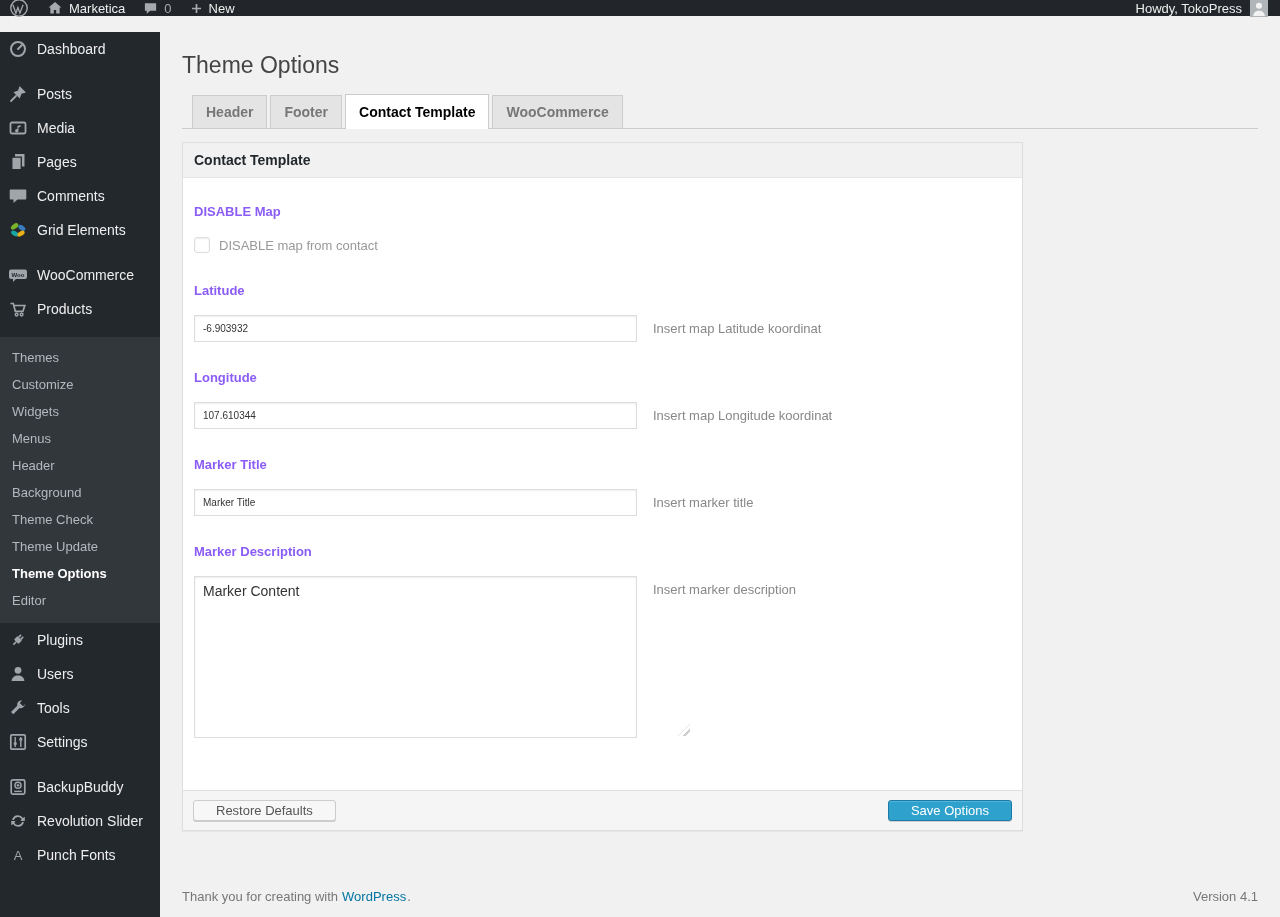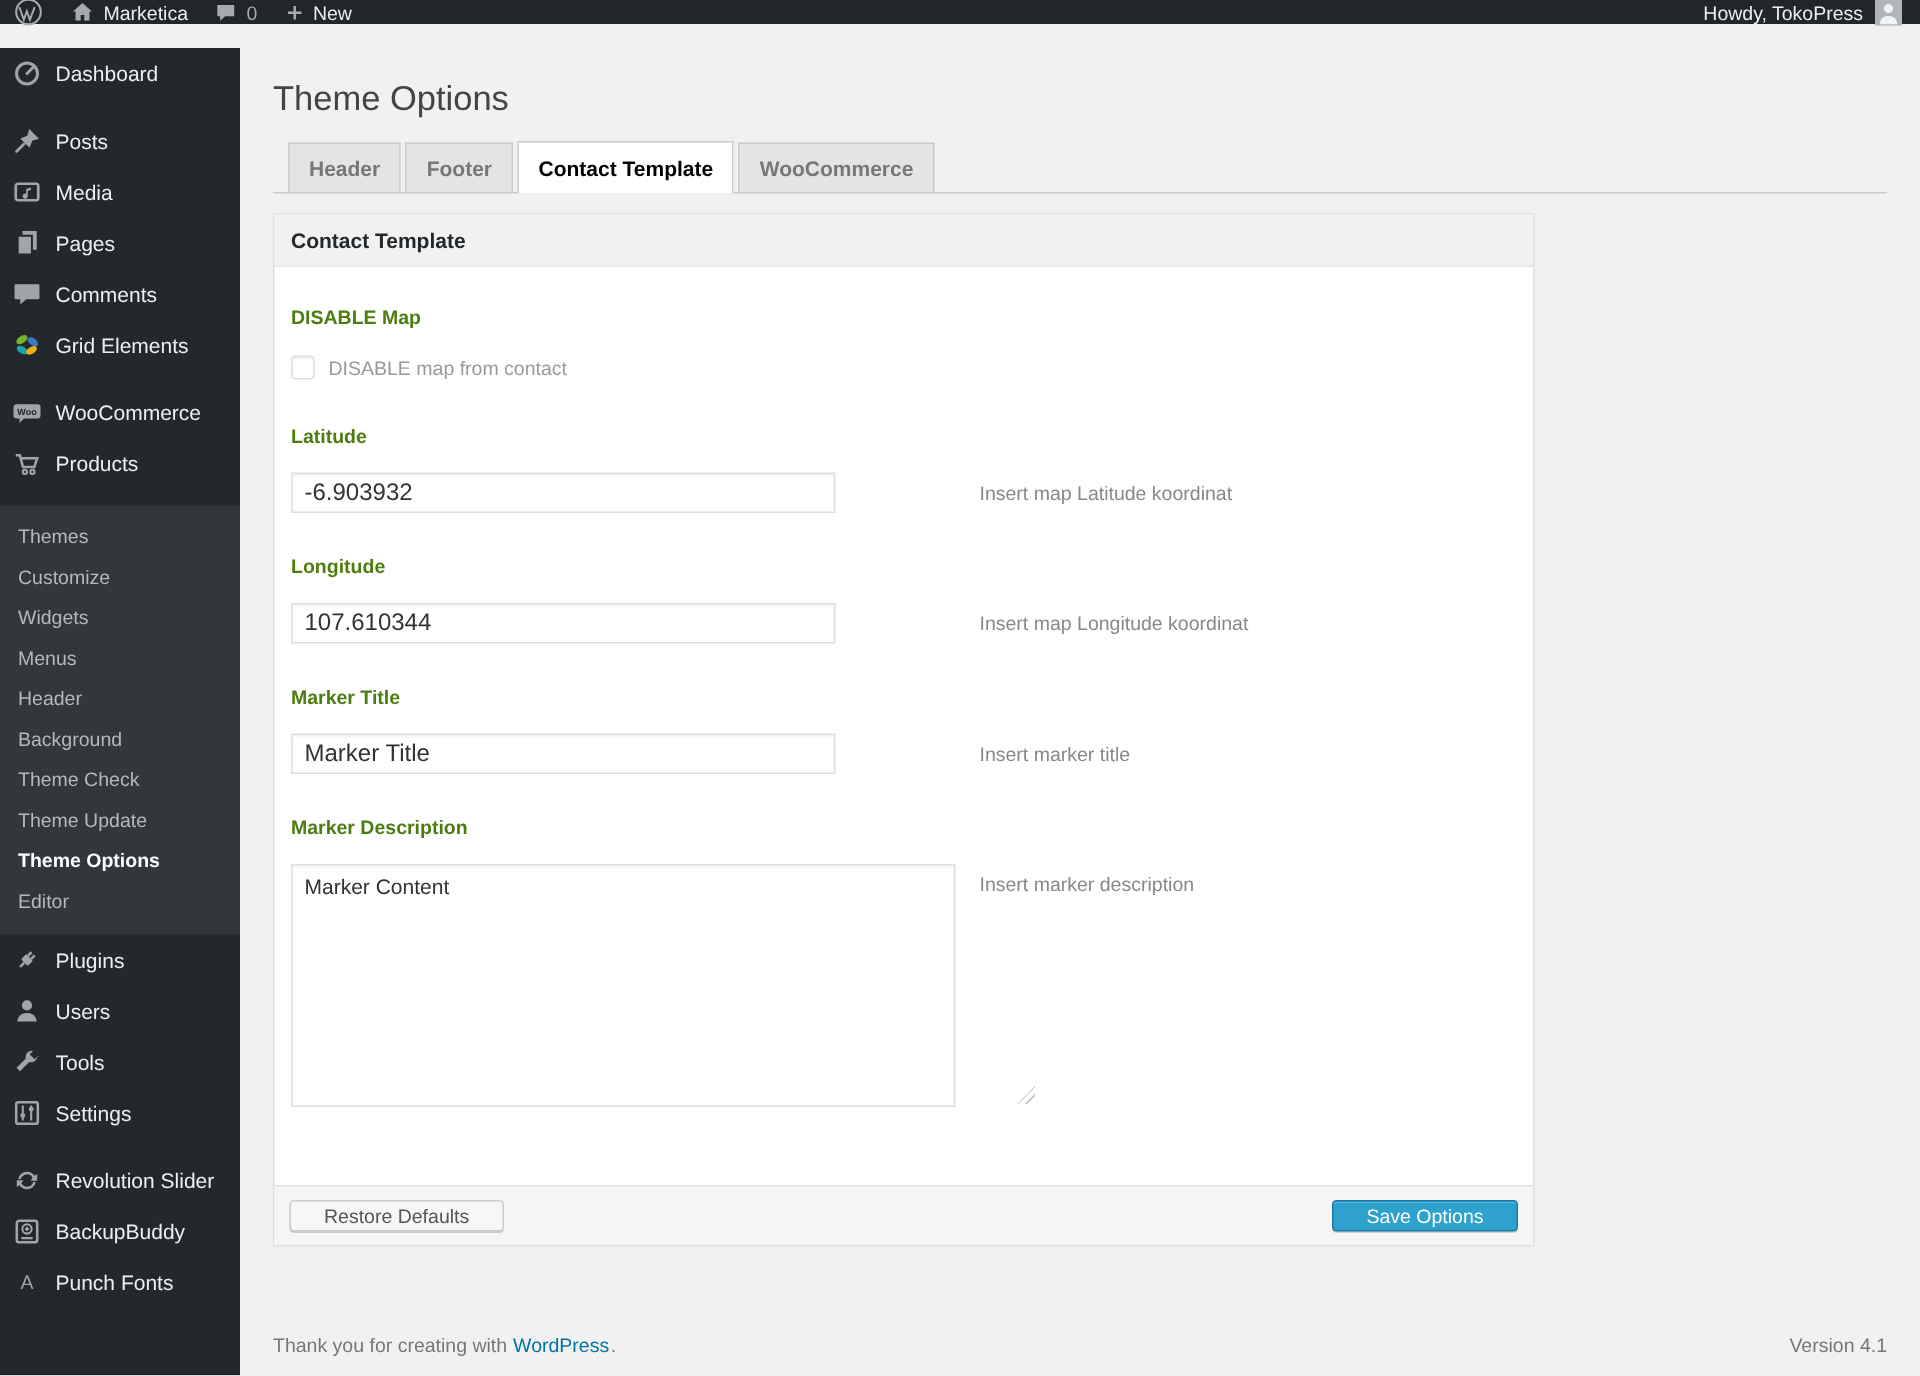--- a/index.html
+++ b/index.html
@@ -39,29 +39,29 @@
   .tab { background:#e4e4e4; border:1px solid #ccc; border-bottom:none; color:#777; font-size:14px;
     font-weight:600; height:33px; line-height:32px; padding:0 13px; margin-right:3px; cursor:pointer; }
   .tab.active { background:#fff; color:#000; font-weight:700; height:35px; line-height:34px;
     margin-bottom:-1px; position:relative; z-index:2; }
 
   .panel { margin-top:13px; width:841px; background:#fff; border:1px solid #dedede; box-shadow:0 1px 1px rgba(0,0,0,.04); }
   .panel-header { background:#f1f1f1; border-bottom:1px solid #e5e5e5; padding:10px 11px;
     font-size:14px; font-weight:700; color:#23282d; line-height:14px; }
   .panel-body { padding:27px 11px 52px; }
 
-  .field-label { font-size:13px; font-weight:700; color:#4d7c0f; line-height:13px; margin-bottom:18px; }
+  .field-label { font-size:13px; font-weight:700; color:#8b5cf6; line-height:13px; margin-bottom:18px; }
   .check-row { display:flex; align-items:center; gap:9px; height:18px; margin-bottom:30px; }
   .checkbox { appearance:none; -webkit-appearance:none; width:16px; height:16px; background:#fff;
     border:1px solid #ddd; border-radius:3px; box-shadow:inset 0 1px 2px rgba(0,0,0,.08); cursor:pointer; }
   .check-label { font-size:13px; color:#999; cursor:pointer; }
 
   .input-row { position:relative; margin-bottom:29px; }
-  .text-input { width:363px; height:27px; border:1px solid #ddd; border-radius:0; background:#fff;
-    padding:3px 8px; font-size:16px; color:#333; font-family:"Liberation Sans", sans-serif;
+  .text-input { width:443px; height:27px; border:1px solid #ddd; border-radius:0; background:#fff;
+    padding:3px 8px; font-size:10px; color:#333; font-family:"Liberation Sans", sans-serif;
     box-shadow:inset 0 1px 2px rgba(0,0,0,.07); outline:none; display:block; }
   .hint { position:absolute; left:459px; top:6px; font-size:13px; color:#888; white-space:nowrap; }
   .ta-wrap { position:relative; width:498px; }
   .textarea { width:443px; height:162px; border:1px solid #ddd; border-radius:0; background:#fff;
     padding:6px 8px; font-size:14px; color:#333; font-family:"Liberation Sans", sans-serif;
     box-shadow:inset 0 1px 2px rgba(0,0,0,.07); outline:none; resize:none; display:block; }
   .resize-grip { position:absolute; right:2px; bottom:2px; width:12px; height:12px;
     background:repeating-linear-gradient(135deg, transparent 0 3px, #ccc 3px 4.5px);
     clip-path:polygon(100% 0, 100% 100%, 0 100%); cursor:nwse-resize; }
 
@@ -260,36 +260,36 @@
             <rect x="5.7" y="10.4" width="3" height="2.4" fill="currentColor"></rect>
             <rect x="11.3" y="6.2" width="3" height="2.4" fill="currentColor"></rect>
           </svg>
         </span>
       <span>Settings</span>
     </div>
     <div class="menu-sep"></div>
     <div class="menu-item">
       <span class="mi">
           <svg width="20" height="20" viewBox="0 0 20 20">
-            <path fill="currentColor" d="M10 4.2a6 6 0 0 1 5 2.7l1.8-1.2v4.4h-4.4l1.3-1.9A4.2 4.2 0 0 0 5.9 9H4.1A6 6 0 0 1 10 4.2z"></path>
-            <path fill="currentColor" d="M10 15.8a6 6 0 0 1-5-2.7l-1.8 1.2V9.9h4.4l-1.3 1.9a4.2 4.2 0 0 0 7.8-.8h1.8a6 6 0 0 1-5.9 4.8z"></path>
-          </svg>
-        </span>
-      <span>Revolution Slider</span>
-    </div>
-    <div class="menu-item">
-      <span class="mi">
-          <svg width="20" height="20" viewBox="0 0 20 20">
             <rect x="3.2" y="2.8" width="13.6" height="14.4" rx="1.6" fill="none" stroke="currentColor" stroke-width="1.7"></rect>
             <circle cx="10" cy="8.3" r="3.1" fill="none" stroke="currentColor" stroke-width="1.4"></circle>
             <path d="M10 6.9v2.8M8.6 8.3h2.8" stroke="currentColor" stroke-width="1.2"></path>
             <path d="M6.2 14.4h7.6" stroke="currentColor" stroke-width="1.4"></path>
           </svg>
         </span>
       <span>BackupBuddy</span>
+    </div>
+    <div class="menu-item">
+      <span class="mi">
+          <svg width="20" height="20" viewBox="0 0 20 20">
+            <path fill="currentColor" d="M10 4.2a6 6 0 0 1 5 2.7l1.8-1.2v4.4h-4.4l1.3-1.9A4.2 4.2 0 0 0 5.9 9H4.1A6 6 0 0 1 10 4.2z"></path>
+            <path fill="currentColor" d="M10 15.8a6 6 0 0 1-5-2.7l-1.8 1.2V9.9h4.4l-1.3 1.9a4.2 4.2 0 0 0 7.8-.8h1.8a6 6 0 0 1-5.9 4.8z"></path>
+          </svg>
+        </span>
+      <span>Revolution Slider</span>
     </div>
     <div class="menu-item">
       <span class="mi">
           <svg width="20" height="20" viewBox="0 0 20 20">
             <text x="10" y="14.5" text-anchor="middle" font-size="13" font-family="Liberation Sans, sans-serif" fill="currentColor">A</text>
           </svg>
         </span>
       <span>Punch Fonts</span>
     </div>
   </div>

